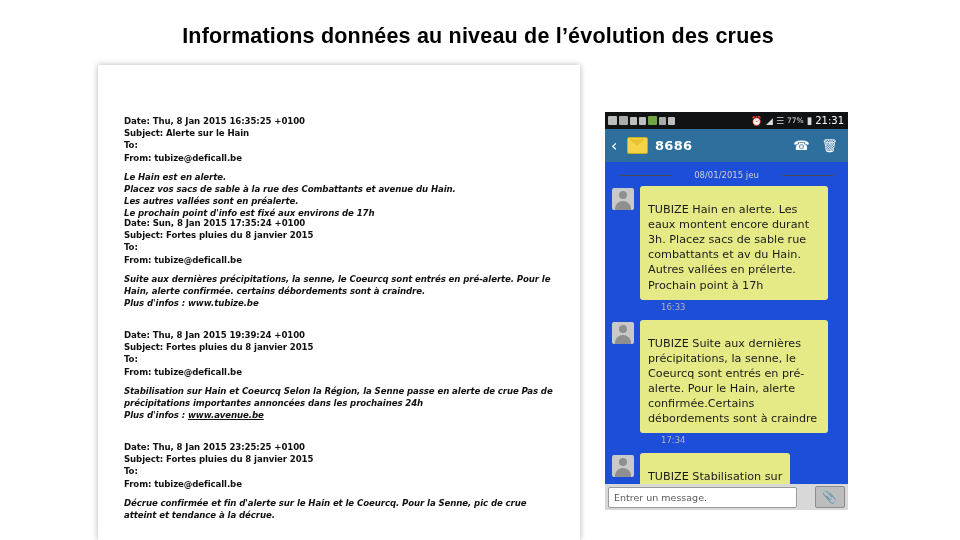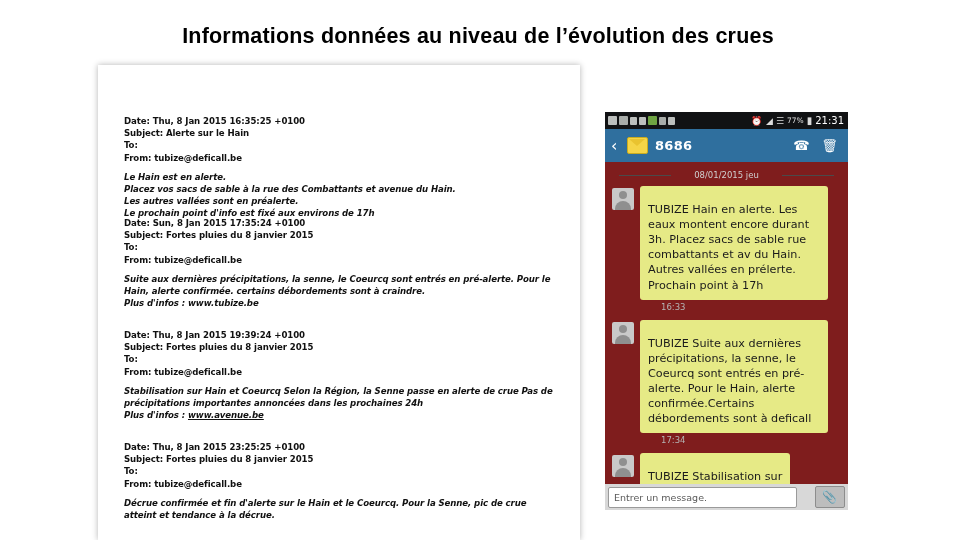--- a/index.html
+++ b/index.html
@@ -160,21 +160,21 @@
     align-items: center;
     gap: 12px;
     padding-right: 4px;
   }
   .act-icon { font-size: 13px; color: #ffffff; }
 
   
   #conversation {
     position: relative;
     height: 322px;
-    background: #7f1d1d;
+    background: #1d4ed8;
     padding: 5px 0 0 0;
     overflow: hidden;
   }
   .date-sep {
     text-align: center;
     color: #cfcfcf;
     font-size: 8.5px;
     margin: 3px 0 6px 0;
     position: relative;
   }
@@ -361,21 +361,21 @@
     </div>
 
     <div class="msg-row">
       <div class="msg-avatar"></div>
       <div class="bubble">TUBIZE Hain en alerte. Les eaux montent encore durant 3h. Placez sacs de sable rue combattants et av du Hain. Autres vallées en prélerte. Prochain point à 17h</div>
     </div>
     <div class="msg-time">16:33</div>
 
     <div class="msg-row">
       <div class="msg-avatar"></div>
-      <div class="bubble">TUBIZE Suite aux dernières précipitations, la senne, le Coeurcq sont entrés en pré-alerte. Pour le Hain, alerte confirmée.Certains débordements sont à deficall</div>
+      <div class="bubble">TUBIZE Suite aux dernières précipitations, la senne, le Coeurcq sont entrés en pré-alerte. Pour le Hain, alerte confirmée.Certains débordements sont à craindre</div>
     </div>
     <div class="msg-time">17:34</div>
 
     <div class="msg-row">
       <div class="msg-avatar"></div>
       <div class="bubble">TUBIZE Stabilisation sur</div>
     </div>
 
   </div>
 

